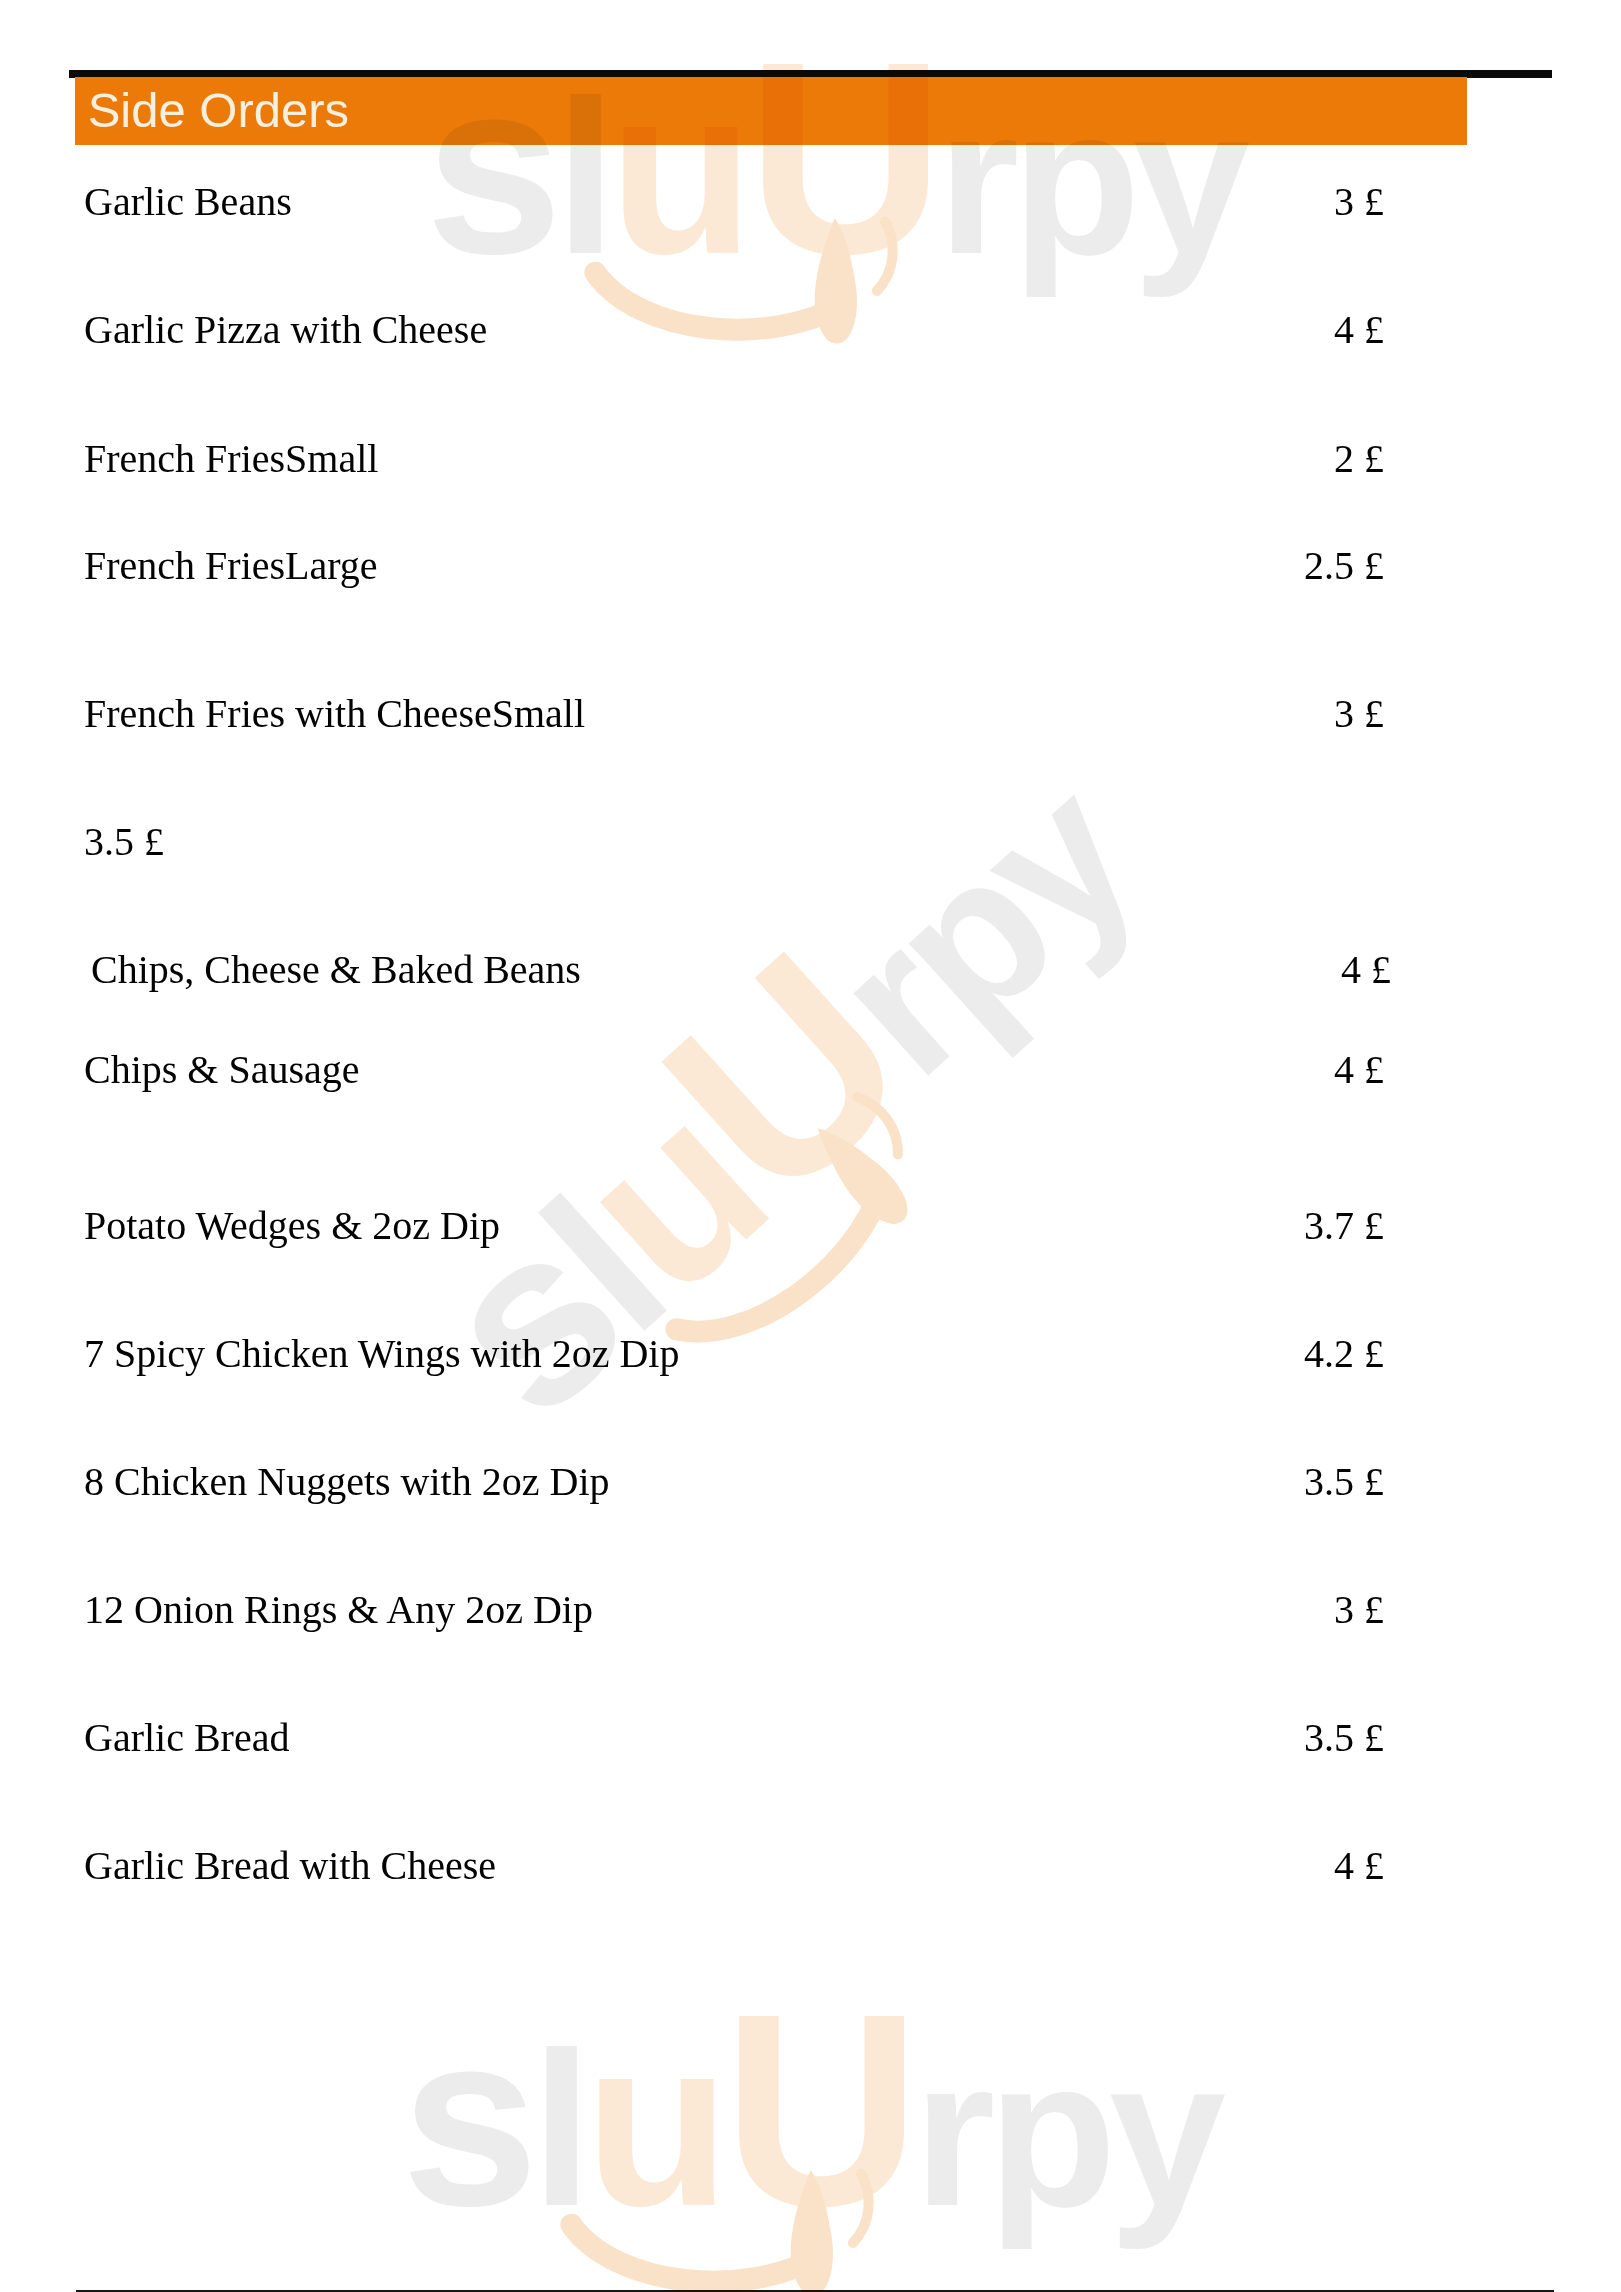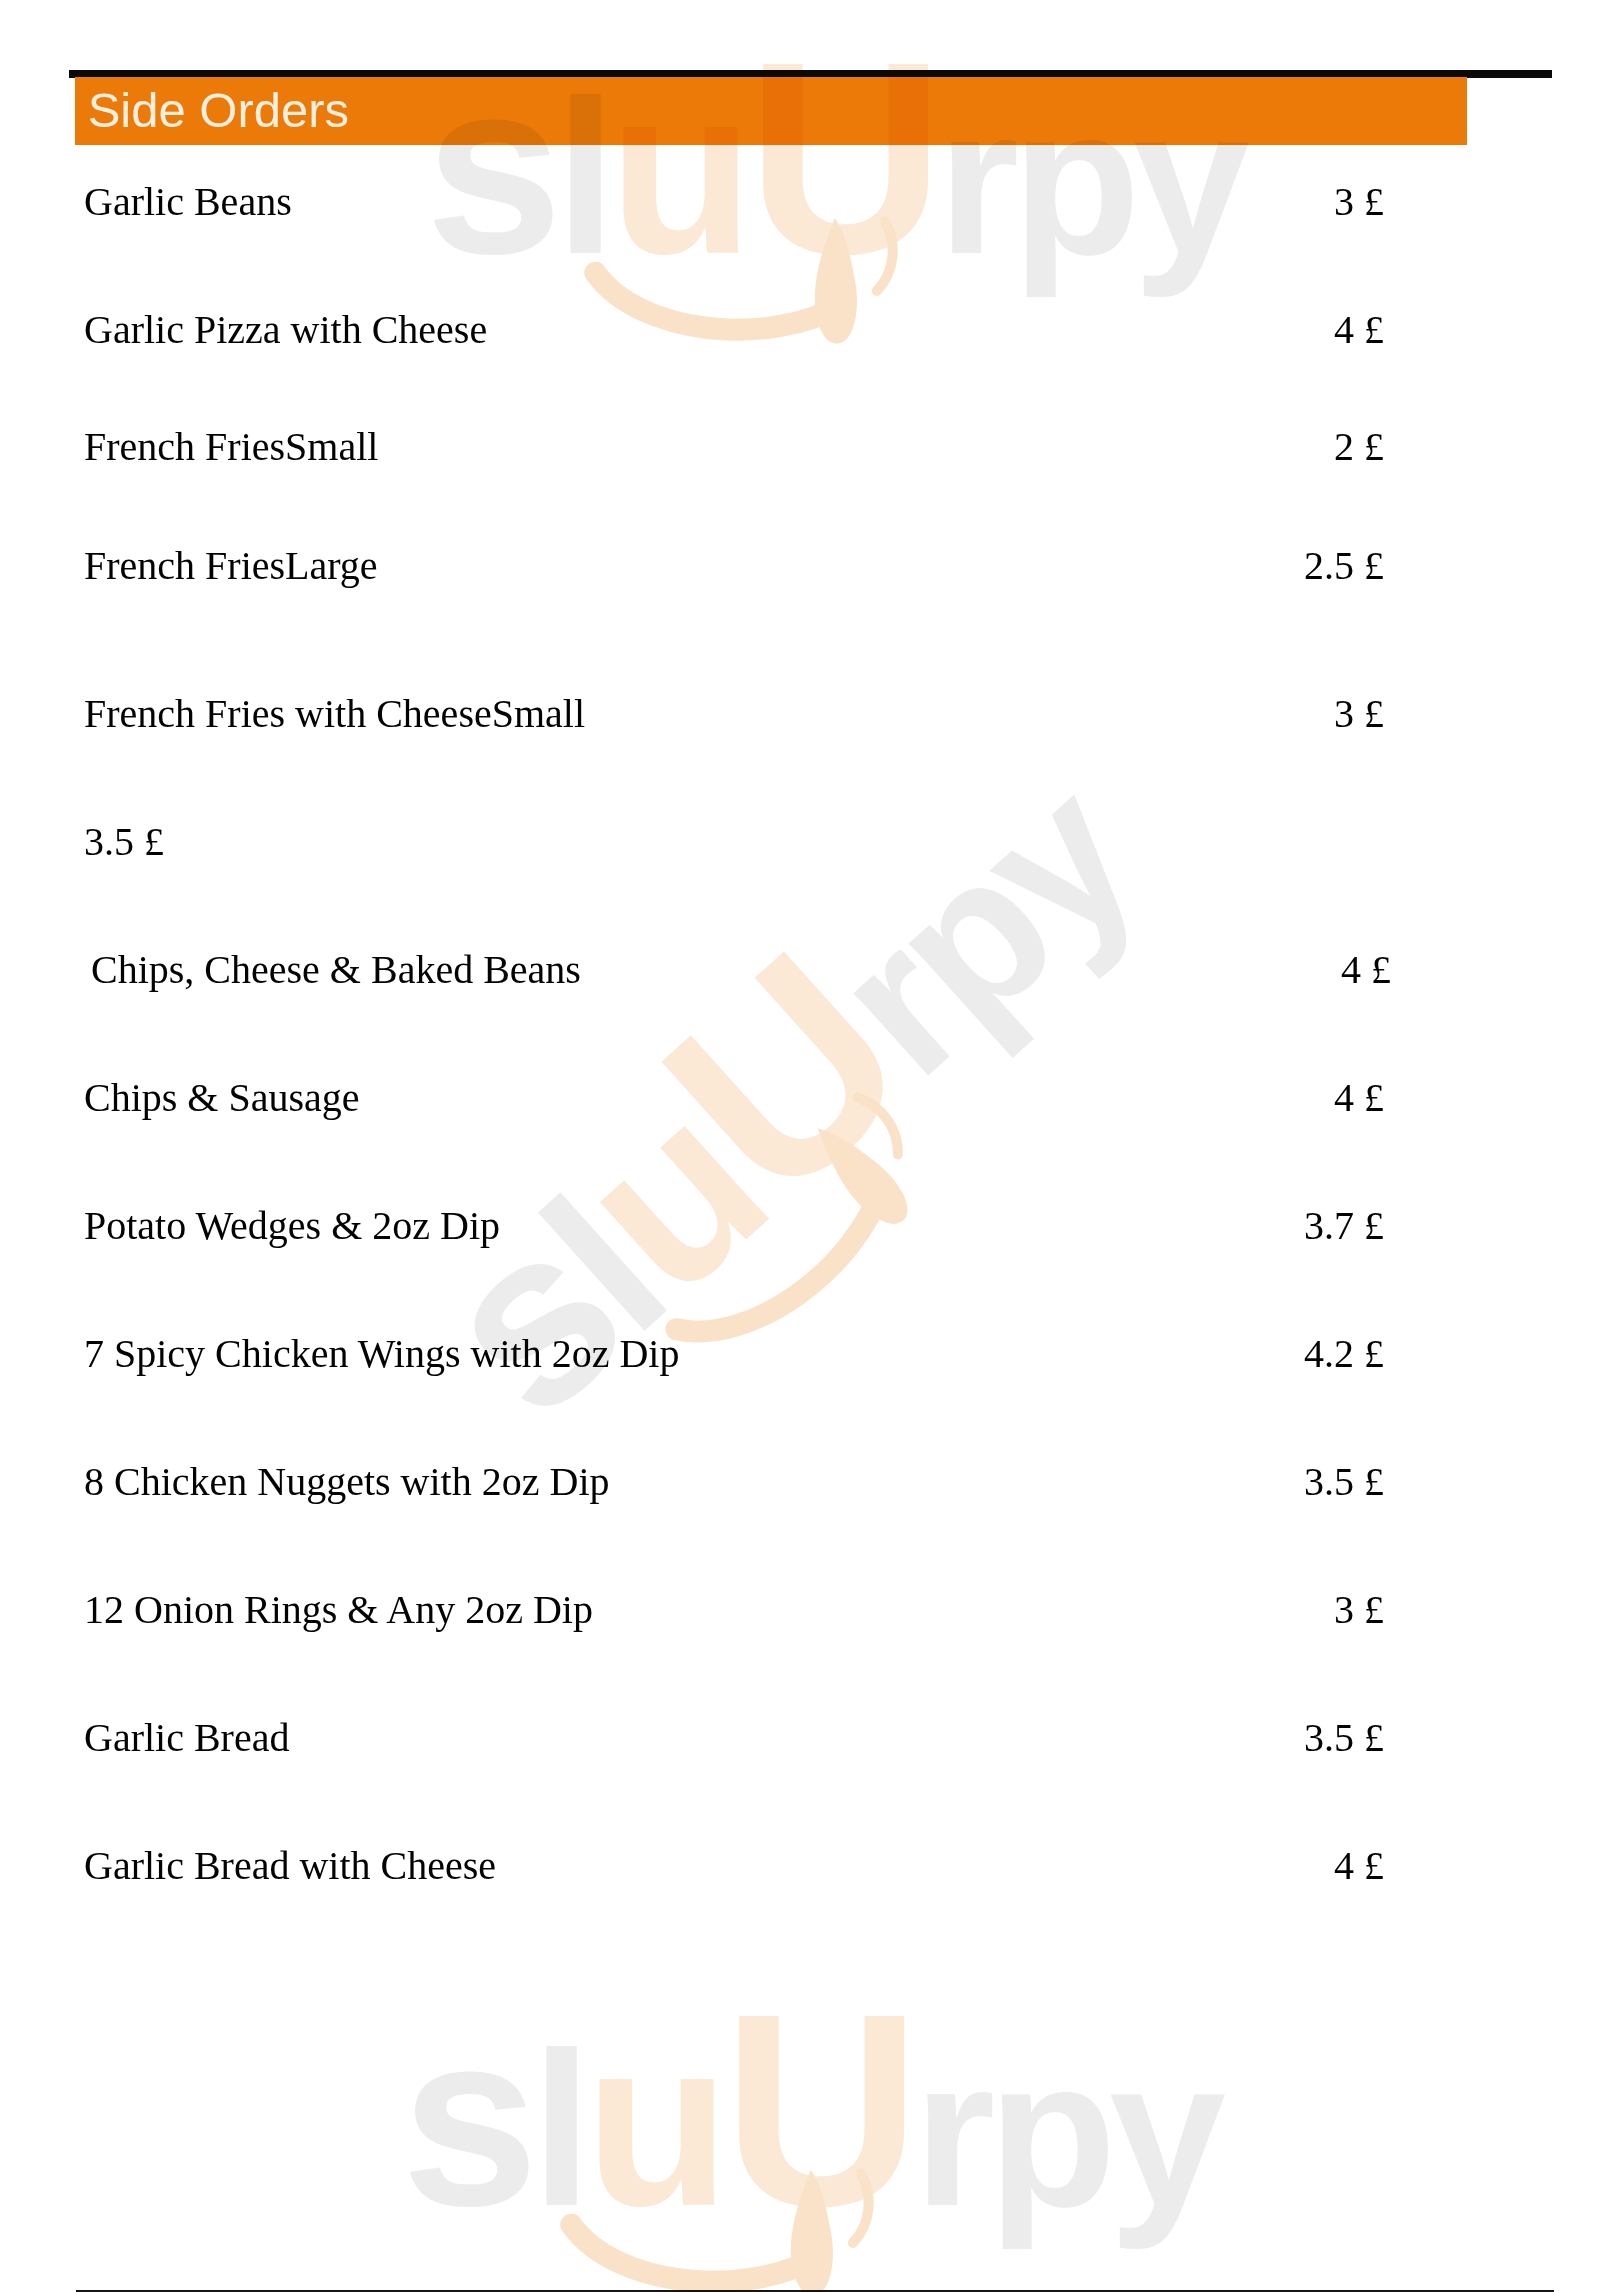--- a/index.html
+++ b/index.html
@@ -115,40 +115,40 @@
 
 <div class="menu-list">
     <div class="menu-row" style="top: 180px;">
     <span class="item-name">Garlic Beans</span>
     <span class="item-price">3 £</span>
   </div>
     <div class="menu-row" style="top: 308px;">
     <span class="item-name">Garlic Pizza with Cheese</span>
     <span class="item-price">4 £</span>
   </div>
-    <div class="menu-row" style="top: 425px;">
+    <div class="menu-row" style="top: 437px;">
     <span class="item-name">French FriesSmall</span>
     <span class="item-price">2 £</span>
   </div>
     <div class="menu-row" style="top: 544px;">
     <span class="item-name">French FriesLarge</span>
     <span class="item-price">2.5 £</span>
   </div>
     <div class="menu-row" style="top: 692px;">
     <span class="item-name">French Fries with CheeseSmall</span>
     <span class="item-price">3 £</span>
   </div>
     <div class="menu-row" style="top: 820px;">
     <span class="item-price">3.5 £</span>
   </div>
     <div class="menu-row" style="top: 948px; margin-left: 7px;">
     <span class="item-name">Chips, Cheese &amp; Baked Beans</span>
     <span class="item-price">4 £</span>
   </div>
-    <div class="menu-row" style="top: 1076px;">
+    <div class="menu-row" style="top: 1048px;">
     <span class="item-name">Chips &amp; Sausage</span>
     <span class="item-price">4 £</span>
   </div>
     <div class="menu-row" style="top: 1204px;">
     <span class="item-name">Potato Wedges &amp; 2oz Dip</span>
     <span class="item-price">3.7 £</span>
   </div>
     <div class="menu-row" style="top: 1332px;">
     <span class="item-name">7 Spicy Chicken Wings with 2oz Dip</span>
     <span class="item-price">4.2 £</span>

